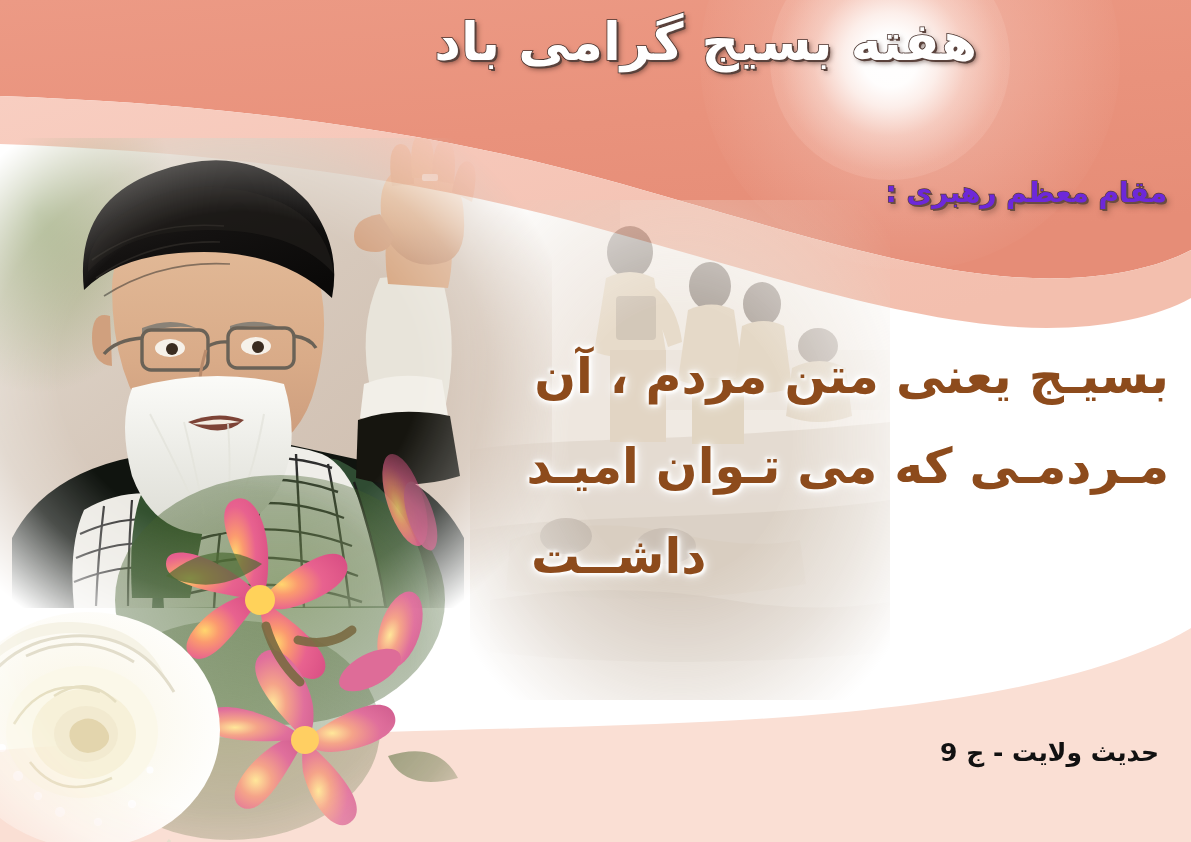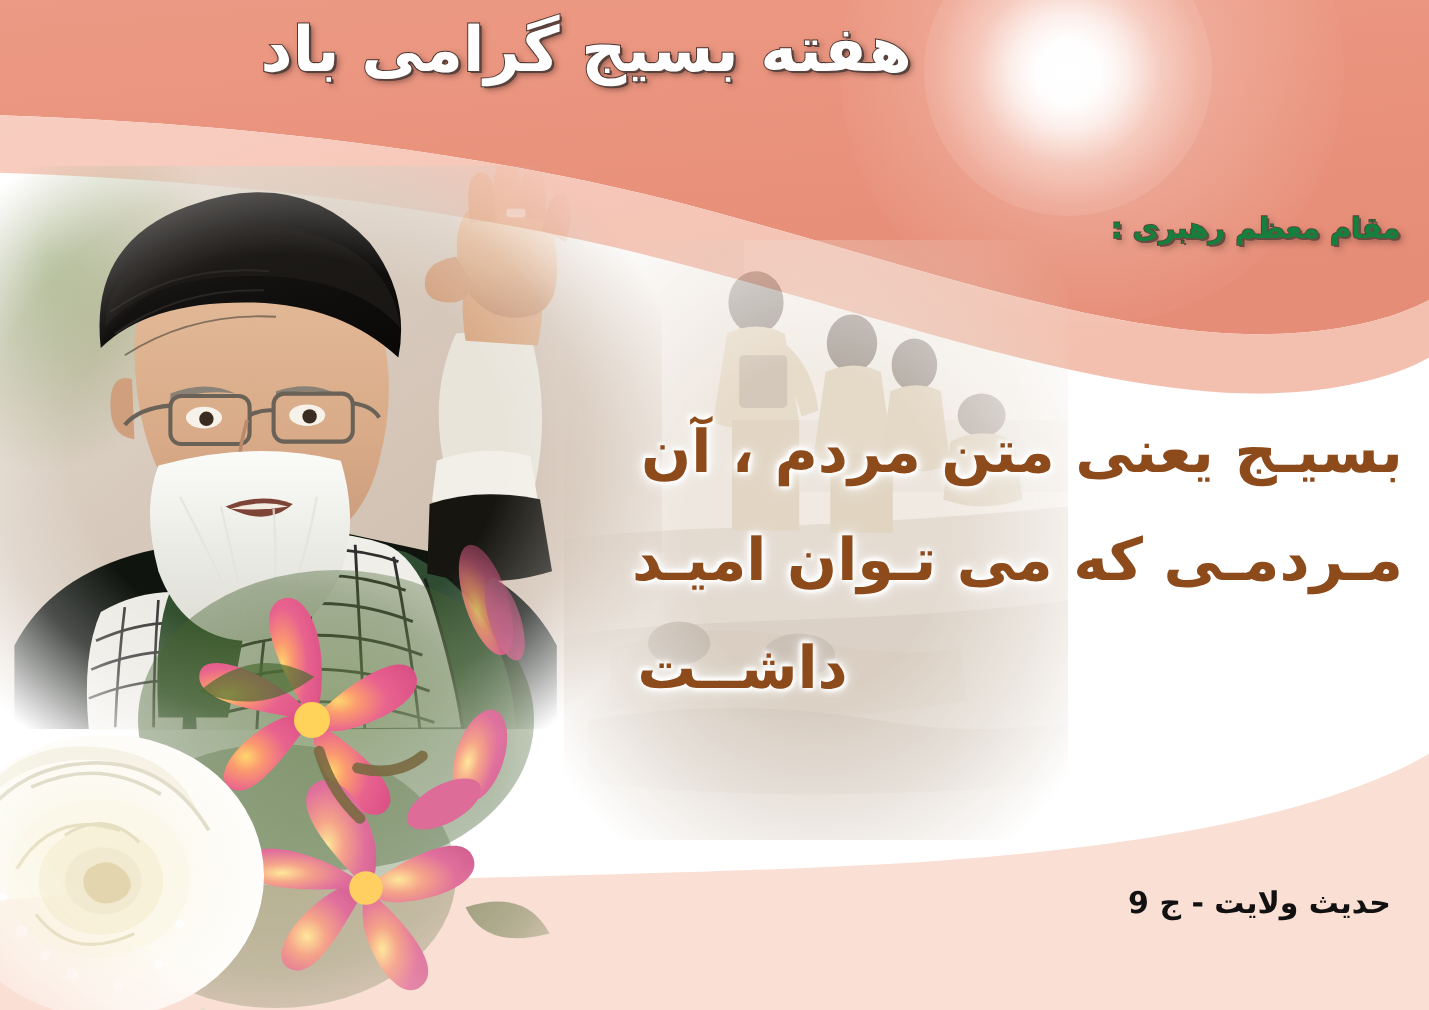--- a/index.html
+++ b/index.html
@@ -74,36 +74,36 @@
     -webkit-mask-image:radial-gradient(ellipse 68% 68% at 48% 52%,#000 56%,rgba(0,0,0,.7) 76%,rgba(0,0,0,0) 99%);
             mask-image:radial-gradient(ellipse 68% 68% at 48% 52%,#000 56%,rgba(0,0,0,.7) 76%,rgba(0,0,0,0) 99%);
   }
   .flowers svg{display:block;}
 
   
   .rtl{direction:rtl;unicode-bidi:bidi-override;}
 
   #headline{
     position:absolute;top:12px;left:0;width:977px;
-    text-align:center;
+    text-align:right;
     font-size:52px;font-weight:bold;
     color:#ffffff;
     letter-spacing:1px;
     -webkit-text-stroke:1.6px #4a3530;
     paint-order:stroke fill;
     text-shadow:
        2px 2px 0 #5a423c,
        3px 3px 5px rgba(60,35,28,.55);
     white-space:nowrap;
   }
 
   #attribution-title{
     position:absolute;top:176px;right:24px;
-    font-size:24px;font-weight:bold;
-    color:#15803d;
+    font-size:28px;font-weight:bold;
+    color:#6d28d9;
     -webkit-text-stroke:1.3px #5a4038;
     paint-order:stroke fill;
     text-shadow:2px 2px 0 #6a4b42, 3px 4px 6px rgba(70,40,30,.5);
     white-space:nowrap;
   }
 
   #quote{
     position:absolute;top:352px;right:22px;width:680px;
     text-align:right;
   }

